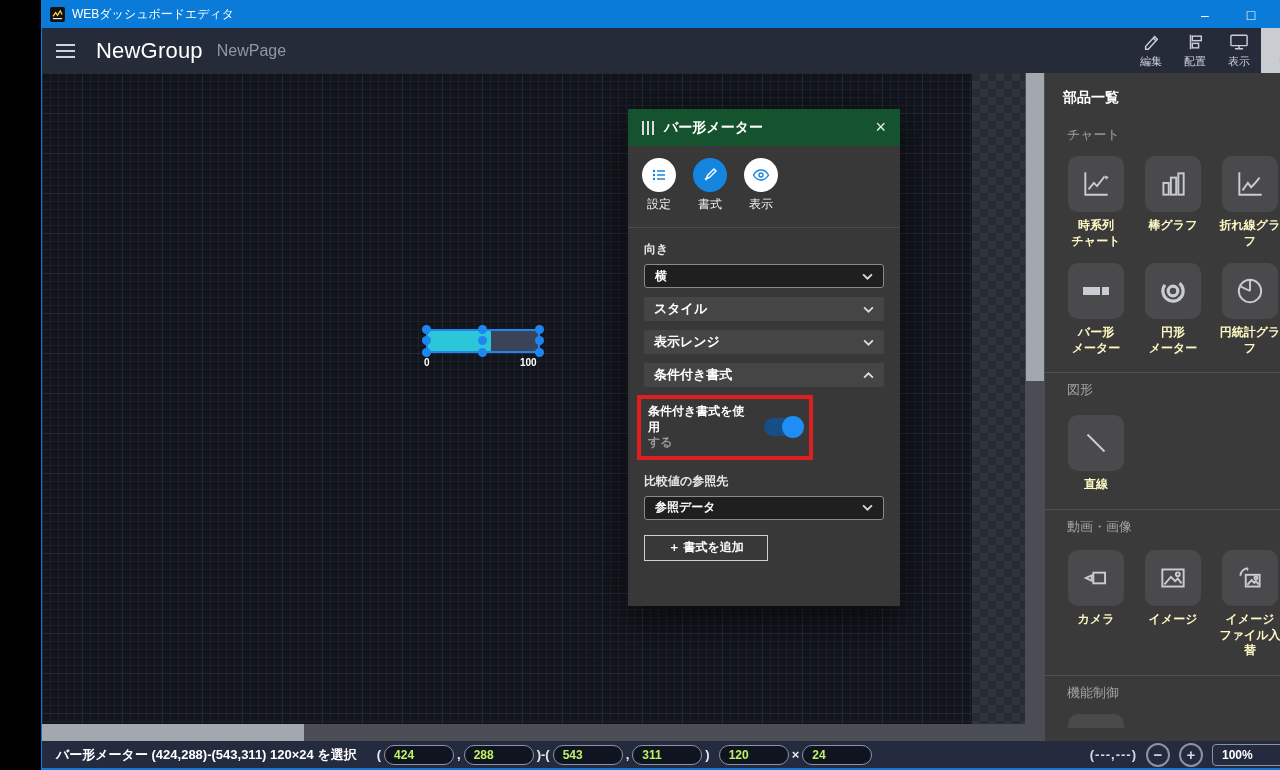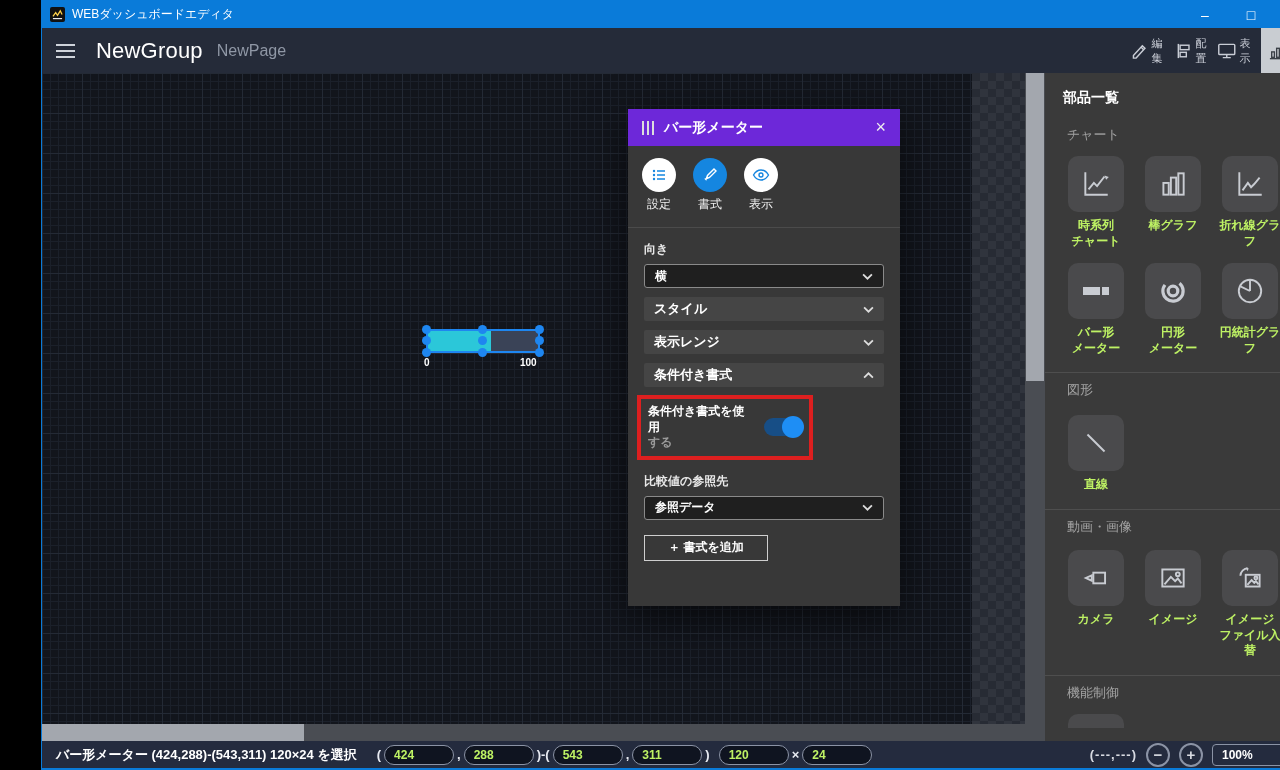--- a/index.html
+++ b/index.html
@@ -18,21 +18,21 @@
     color:#fff; font-size:14px; }
 
   
   .toolbar { height:45px; background:#252b39; display:flex; align-items:center; flex:none; }
   .hamburger { width:46px; height:100%; display:flex; flex-direction:column; justify-content:center;
     align-items:center; gap:4px; cursor:pointer; }
   .hamburger span { width:19px; height:2px; background:#cfd3da; }
   .group-name { color:#fff; font-size:22px; font-weight:normal; margin-left:8px; letter-spacing:.2px; }
   .page-name { color:#8f97a5; font-size:16px; margin-left:14px; }
   .toolbar-right { margin-left:auto; display:flex; height:100%; }
-  .tool-btn { width:44px; height:100%; display:flex; align-items:center;
+  .tool-btn { width:44px; height:100%; display:flex; flex-direction:column; align-items:center;
     justify-content:center; gap:3px; color:#c9cdd6; font-size:11px; }
   .tool-btn svg { stroke:#c9cdd6; }
   .tool-btn.active { width:59px; background:#c9cdd2; color:#3a3f46; }
   .tool-btn.active svg { stroke:#3a3f46; }
 
   
   .main { flex:1; display:flex; min-height:0; }
   .canvas-wrap { position:relative; width:1003px; flex:none; background:#3c3f45; overflow:hidden; }
   .page-grid { position:absolute; left:0; top:0; width:930px; height:651px;
     background-color:#12151c;
@@ -53,21 +53,21 @@
   
   .meter { position:absolute; left:384px; top:256px; width:114px; height:24px;
     border:2px solid #1e86f0; background:#3a4357; display:flex; }
   .meter-fill { height:100%; background:#2bc7d9; }
   .handle { position:absolute; width:9px; height:9px; border-radius:50%; background:#1e86f0; }
   .meter-label { position:absolute; color:#fff; font-size:10px; font-weight:bold; }
 
   
   .dialog { position:absolute; left:586px; top:36px; width:272px; height:497px; background:#383838;
     box-shadow:0 12px 40px rgba(0,0,0,.6); z-index:5; }
-  .dialog-header { height:37px; background:#6d28d9; display:flex; align-items:center; padding:0 14px; }
+  .dialog-header { height:37px; background:#14532d; display:flex; align-items:center; padding:0 14px; }
   .drag-dots { display:flex; gap:3px; margin-right:10px; }
   .drag-dots span { width:2px; height:14px; background:#ddd; }
   .dialog-title { color:#fff; font-size:14px; font-weight:bold; }
   .dialog-close { margin-left:auto; color:#eee; font-size:18px; cursor:pointer; }
   .tabs { display:flex; gap:17px; padding:12px 14px 8px; }
   .tab { display:flex; flex-direction:column; align-items:center; gap:4px; cursor:pointer; }
   .tab-circle { width:34px; height:34px; border-radius:50%; background:#fff; display:flex;
     align-items:center; justify-content:center; }
   .tab.active .tab-circle { background:#1586e0; }
   .tab-label { color:#f0f0f0; font-size:12px; }
@@ -95,21 +95,21 @@
   
   .panel { width:275px; flex:none; background:#3a3a3a; position:relative; overflow:hidden; }
   .panel-header { display:flex; align-items:center; padding:15px 18px 10px;justify-content:center; }
   .panel-title { color:#fff; font-size:14px; font-weight:bold; }
   .panel-close { margin-left:auto; color:#eee; font-size:17px; cursor:pointer; }
   .section-label { color:#a2a2a2; font-size:13px; margin:8px 0 0 22px; }
   .tile-row { display:flex; padding:12px 0 0 15px; }
   .part { width:72px; margin-right:5px; display:flex; flex-direction:column; align-items:center; cursor:pointer; }
   .tile { width:56px; height:56px; background:#4a4a4c; border-radius:10px; display:flex;
     align-items:center; justify-content:center; }
-  .part-label { margin-top:6px; color:#bef264; font-size:12px; font-weight:bold; text-align:center;
+  .part-label { margin-top:6px; color:#fef9c3; font-size:12px; font-weight:bold; text-align:center;
     white-space:pre-line; line-height:1.3; }
   .panel-divider { border-top:1px solid #4e4e4e; margin-top:16px; }
   .panel-scroll { position:absolute; right:5px; top:278px; width:12px; height:345px; background:#9aa0a8; }
   .part-icon { stroke:#c9ccd2; fill:none; stroke-width:1.8; }
   .part-icon .fill { fill:#c9ccd2; stroke:none; }
 
   
   .statusbar { height:27px; background:#242b3e; display:flex; align-items:center; flex:none;
     color:#fff; font-size:13px; font-weight:bold; }
   .sel-text { margin-left:14px; white-space:nowrap; }

